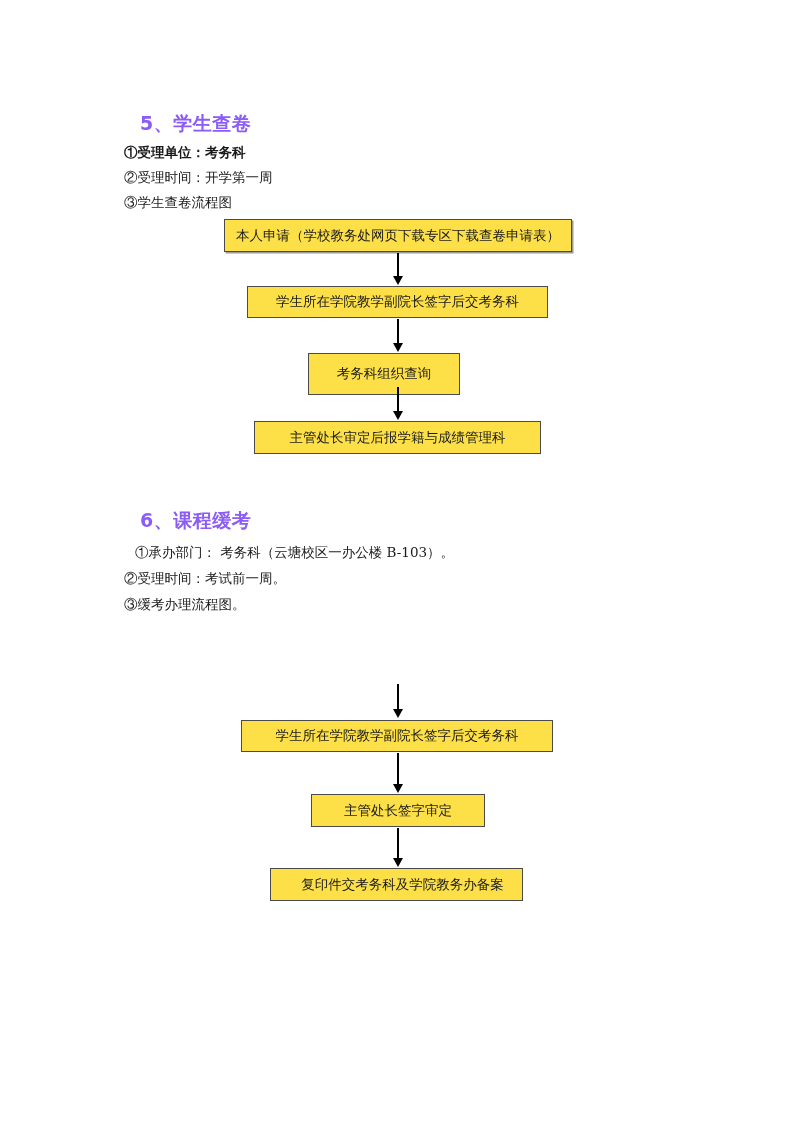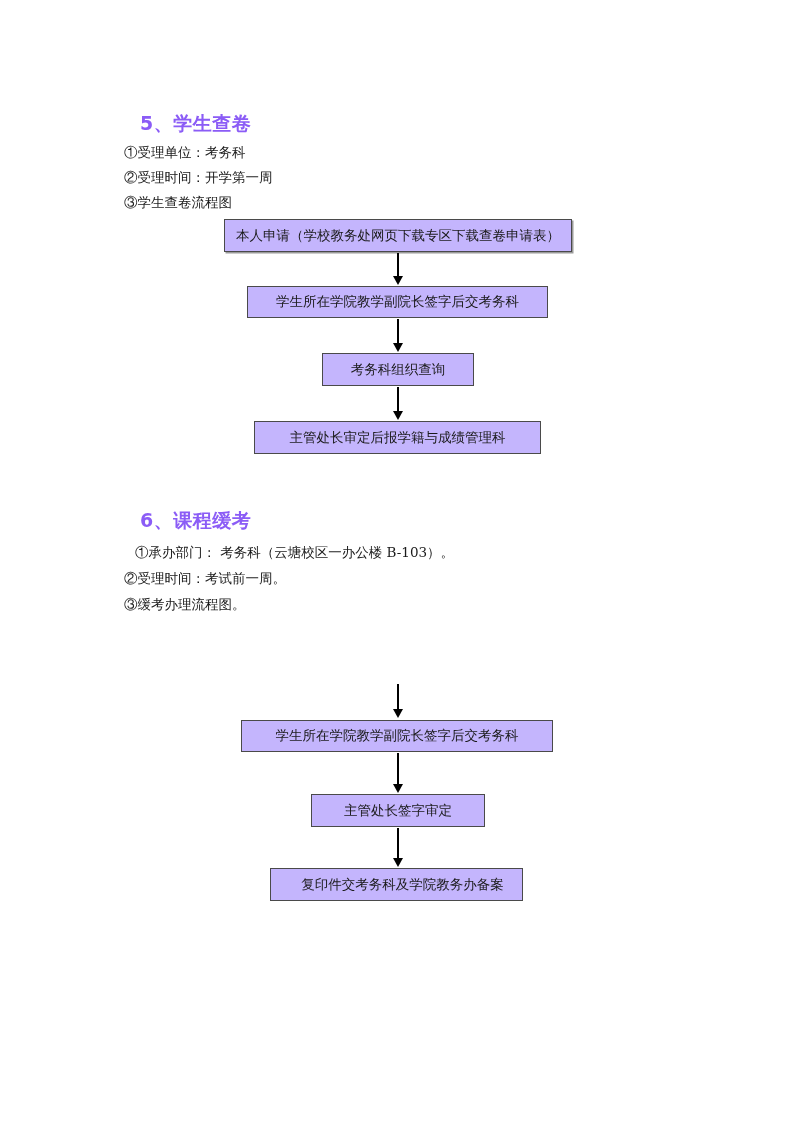--- a/index.html
+++ b/index.html
@@ -42,21 +42,21 @@
     color: #1a1a1a;
     white-space: pre;
     line-height: 1;
   }
 
   
   .flow-box {
     position: absolute;
     box-sizing: border-box;
     border: 1px solid #4a4a4a;
-    background: #c4b5fd;
+    background: #fde047;
     display: flex;
     align-items: center;
     justify-content: center;
     font-family: "DejaVu Serif", "Liberation Serif", serif;
     font-size: 13.5px;
     color: #1a1a1a;
     white-space: nowrap;
   }
   .flow-box.shadowed {
     box-shadow: 1.5px 1.5px 0 0 #9a9a9a;
@@ -83,39 +83,39 @@
     border-top: 9px solid #000000;
   }
 </style>
 </head>
 <body>
 
 <div class="page">
 
   <div class="section-heading" style="left:140px; top:111px;">5、学生查卷</div>
 
-  <div class="body-line" style="left:124px; top:146px;">①受理单位：考务科</div>
+  <div class="body-line" style="left:124px; top:146px;font-weight:bold;">①受理单位：考务科</div>
   <div class="body-line" style="left:124px; top:171px;">②受理时间：开学第一周</div>
   <div class="body-line" style="left:124px; top:196px;">③学生查卷流程图</div>
 
   <div class="flow-box shadowed" style="left:224px; top:219px; width:348px; height:33px;">本人申请（学校教务处网页下载专区下载查卷申请表）</div>
 
   <div class="flow-arrow" style="left:391px; top:253px; height:32px;">
     <div class="shaft" style="height:24px;"></div>
     <div class="head"></div>
   </div>
 
   <div class="flow-box" style="left:247px; top:286px; width:301px; height:32px;">学生所在学院教学副院长签字后交考务科</div>
 
   <div class="flow-arrow" style="left:391px; top:319px; height:33px;">
     <div class="shaft" style="height:25px;"></div>
     <div class="head"></div>
   </div>
 
-  <div class="flow-box" style="left:322px; top:353px; width:152px; height:33px;">考务科组织查询</div>
+  <div class="flow-box" style="left:308px; top:353px; width:152px; height:42px;">考务科组织查询</div>
 
   <div class="flow-arrow" style="left:391px; top:387px; height:33px;">
     <div class="shaft" style="height:25px;"></div>
     <div class="head"></div>
   </div>
 
   <div class="flow-box" style="left:254px; top:421px; width:287px; height:33px;">主管处长审定后报学籍与成绩管理科</div>
 
   <div class="section-heading" style="left:140px; top:508px;">6、课程缓考</div>
 

